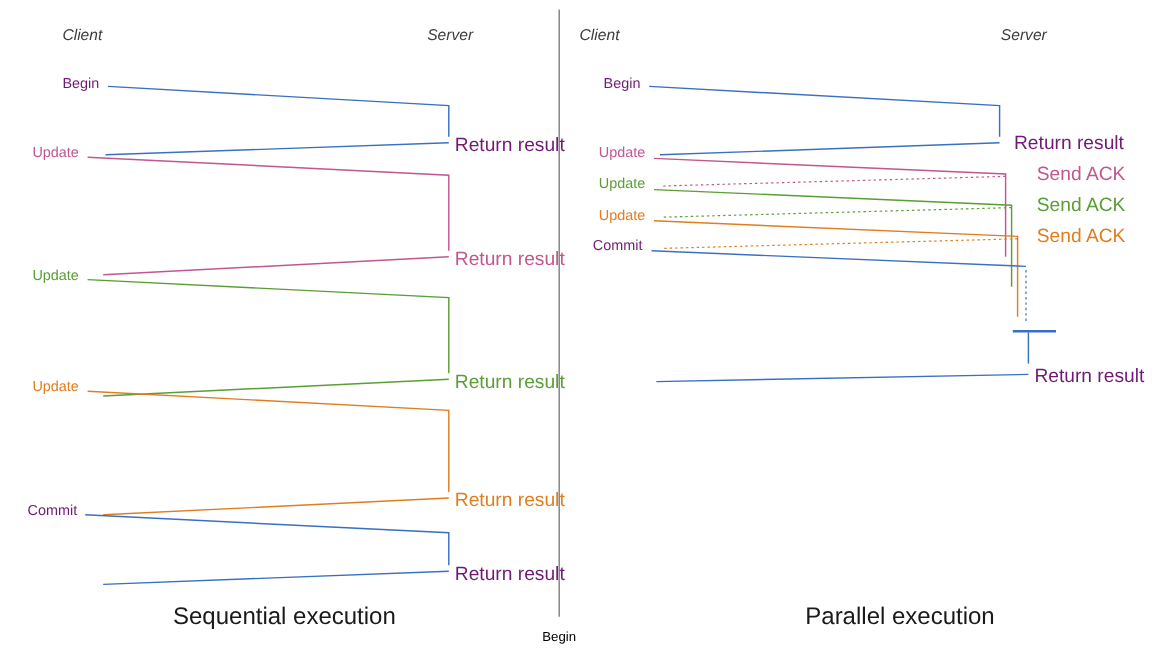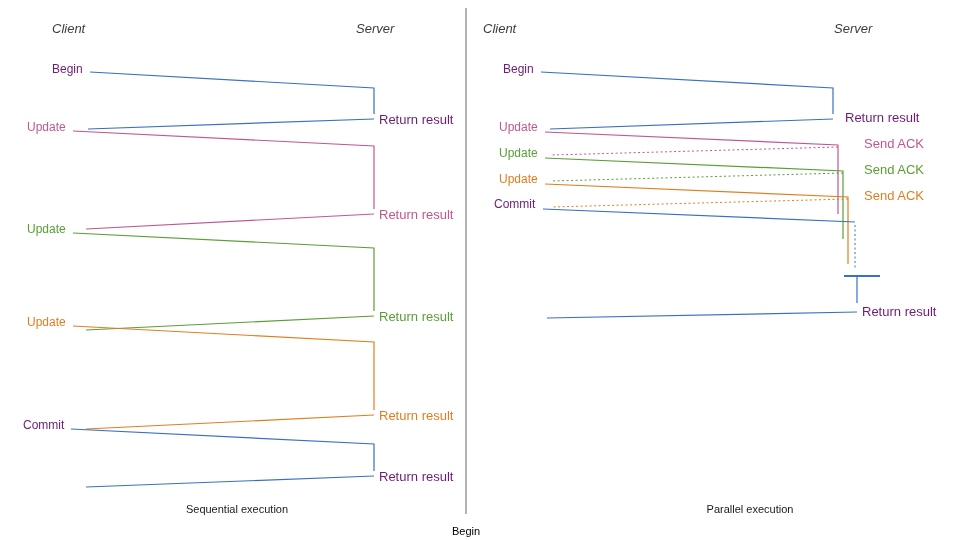--- a/index.html
+++ b/index.html
@@ -6,22 +6,22 @@
   body {
     width: 960px; height: 540px;
     position: relative;
     background: #ffffff;
     font-family: "Liberation Sans", sans-serif;
     overflow: hidden;
   }
   .lbl { position: absolute; white-space: nowrap; line-height: 1.1; }
   .lifeline { font-style: italic; font-size: 13px; color: #3d3d3d; }
   .msg  { font-size: 12px; }
-  .resp { font-size: 13px; }
-  .caption { font-size: 11px; color: #1a1a1a; transform: translateX(-50%); }
+  .resp { font-size: 16px; }
+  .caption { font-size: 20px; color: #1a1a1a; transform: translateX(-50%); }
   .time { font-size: 11px; color: #000; transform: translateX(-50%); }
   .c-blue   { color: #701a75; }
   .c-pink   { color: #C2578F; }
   .c-green  { color: #5A9E35; }
   .c-orange { color: #E07E1F; }
   svg.diagram { position: absolute; left: 0; top: 0; }
   svg.diagram path { fill: none; stroke-width: 1.2; }
   svg.diagram path.dotted { stroke-width: 1; stroke-dasharray: 2 2.5; }
   svg.diagram path.thick { stroke-width: 2; }
 </style>

